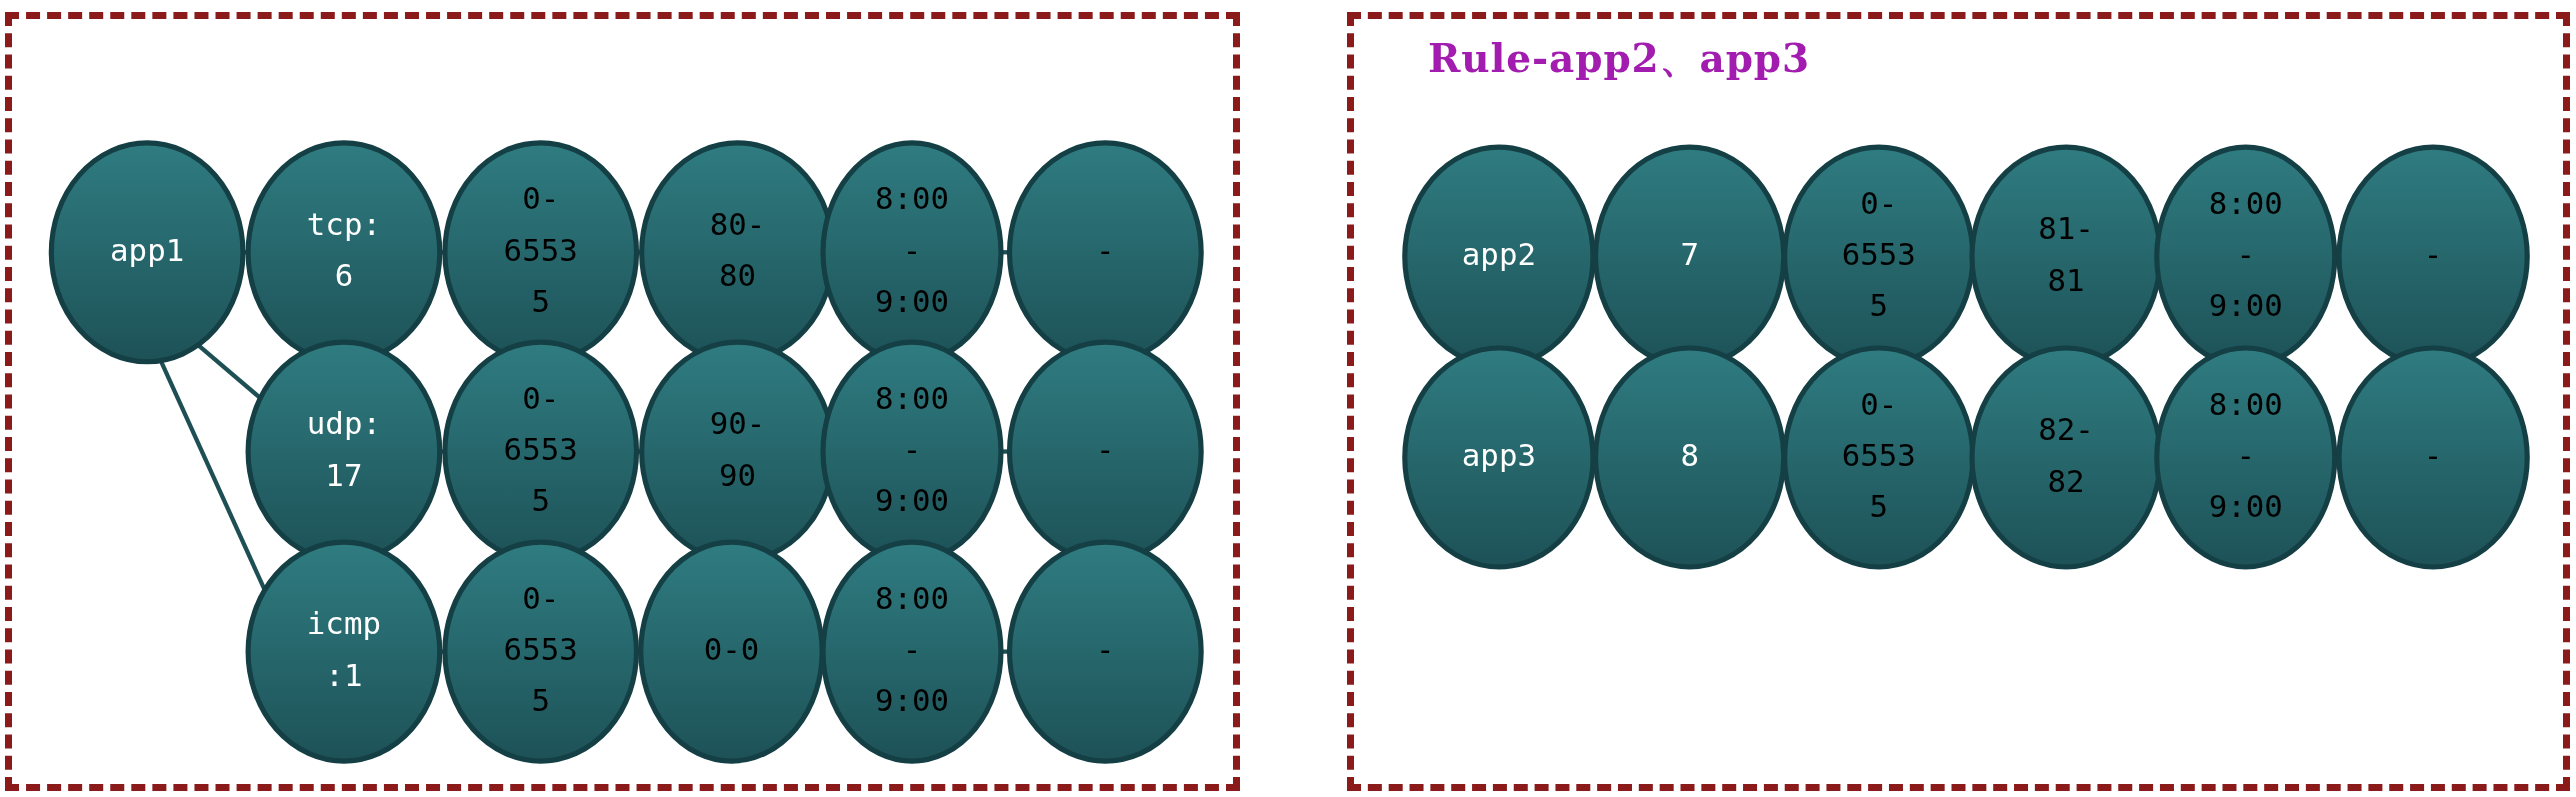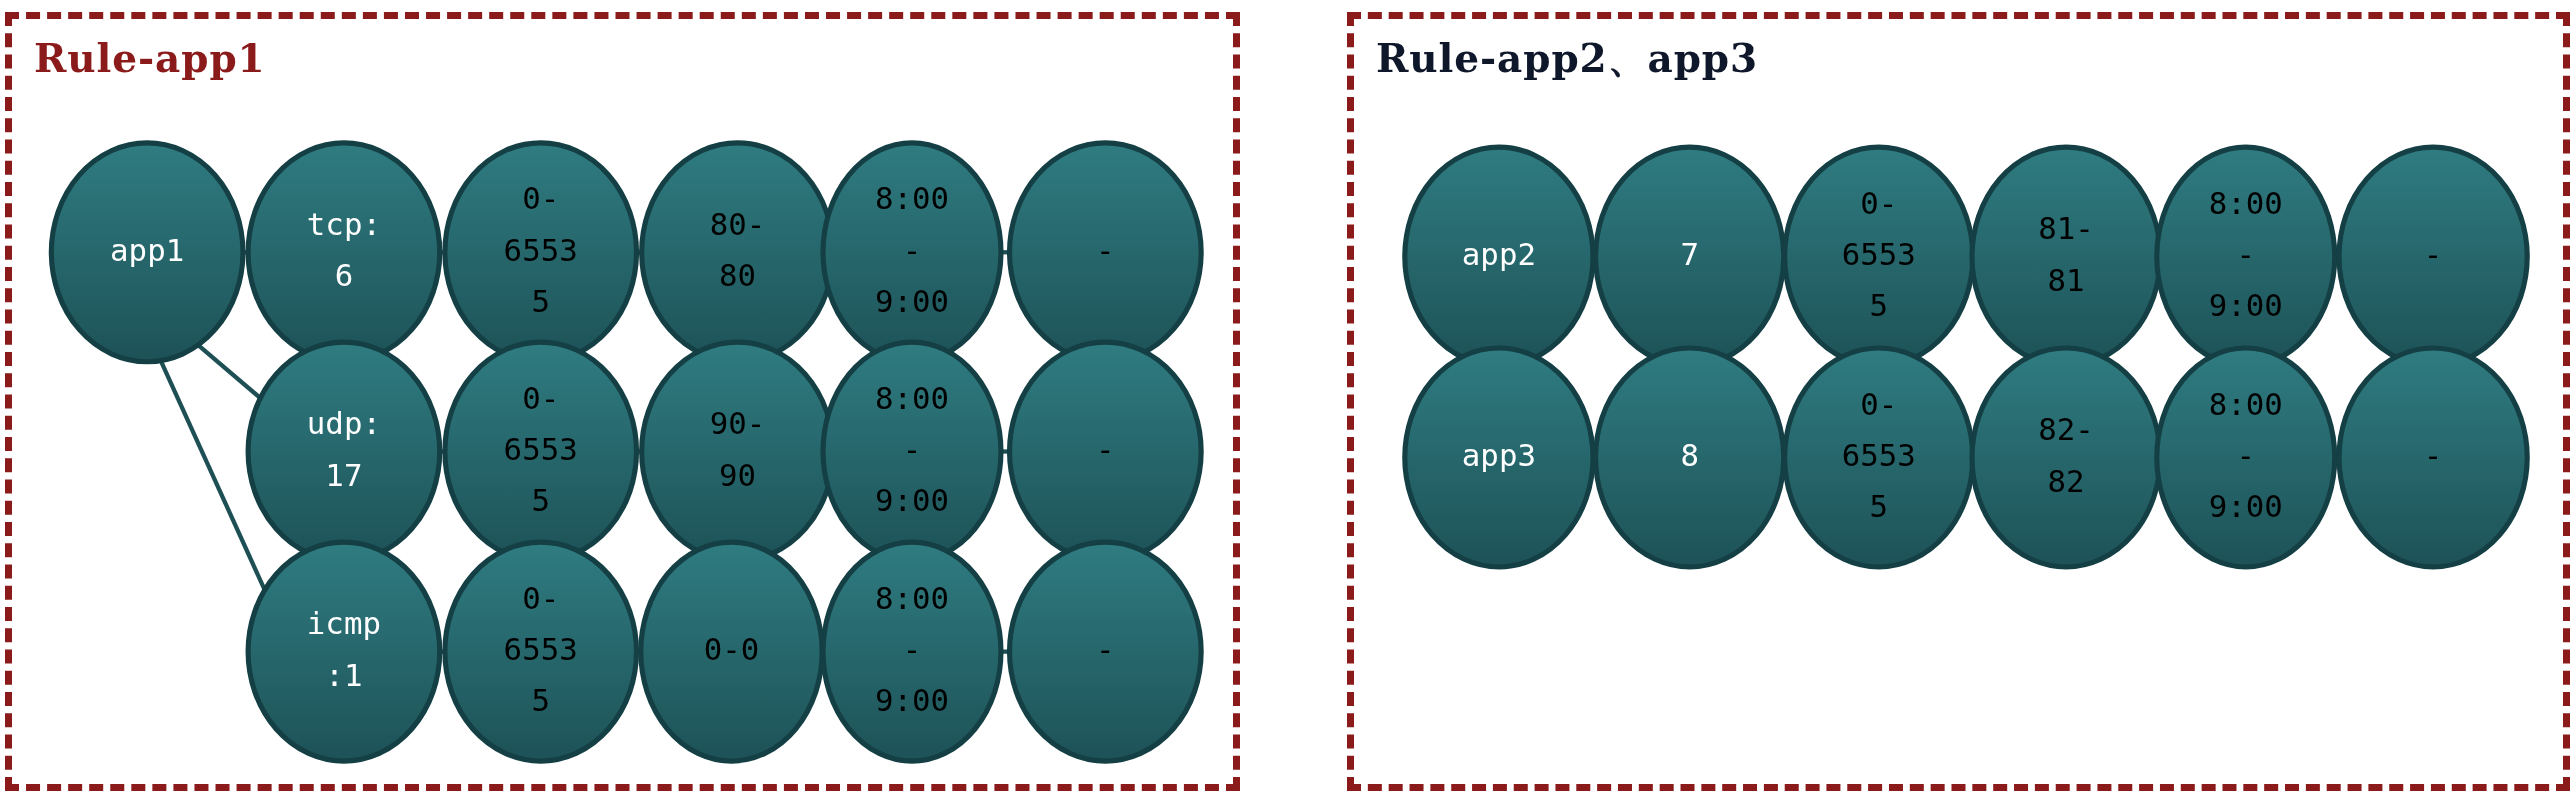--- a/index.html
+++ b/index.html
@@ -56,24 +56,23 @@
     stroke-width: 5;
     fill: none;
   }
 </style>
 </head>
 <body>
 
 <div id="stage">
 
   <div class="cluster-box" id="cluster-box-0" style="left: 5.1px; top: 12px; width: 1235px; height: 779px; border-color: rgb(139, 26, 26);"></div>
-  <div class="cluster-title" id="cluster-title-0" style="left: 34px; top: 39px; color: rgb(139, 26, 26);">Rule-app1</div>
 
   <div class="cluster-box" id="cluster-box-1" style="left: 1347px; top: 12px; width: 1223px; height: 779px; border-color: rgb(139, 26, 26);"></div>
-  <div class="cluster-title" id="cluster-title-1" style="left: 1376px; top: 39px; color: #0f172a;">Rule-app2、app3</div>
+  <div class="cluster-title" id="cluster-title-1" style="left: 1428px; top: 39px; color: #a21caf;">Rule-app2、app3</div>
 
   <svg class="graph-layer" id="graph-layer" viewBox="0 0 3011 932" preserveAspectRatio="none">
     <defs>
       <linearGradient id="nodeGrad" x1="0" y1="0" x2="0" y2="1">
         <stop offset="0%" stop-color="#2f7c81"></stop>
         <stop offset="100%" stop-color="#1d5257"></stop>
       </linearGradient>
     </defs>
     <g id="edges-group">
         <line x1="284" y1="295" x2="290" y2="295" class="edge-line" stroke="#1d4f55"></line>

